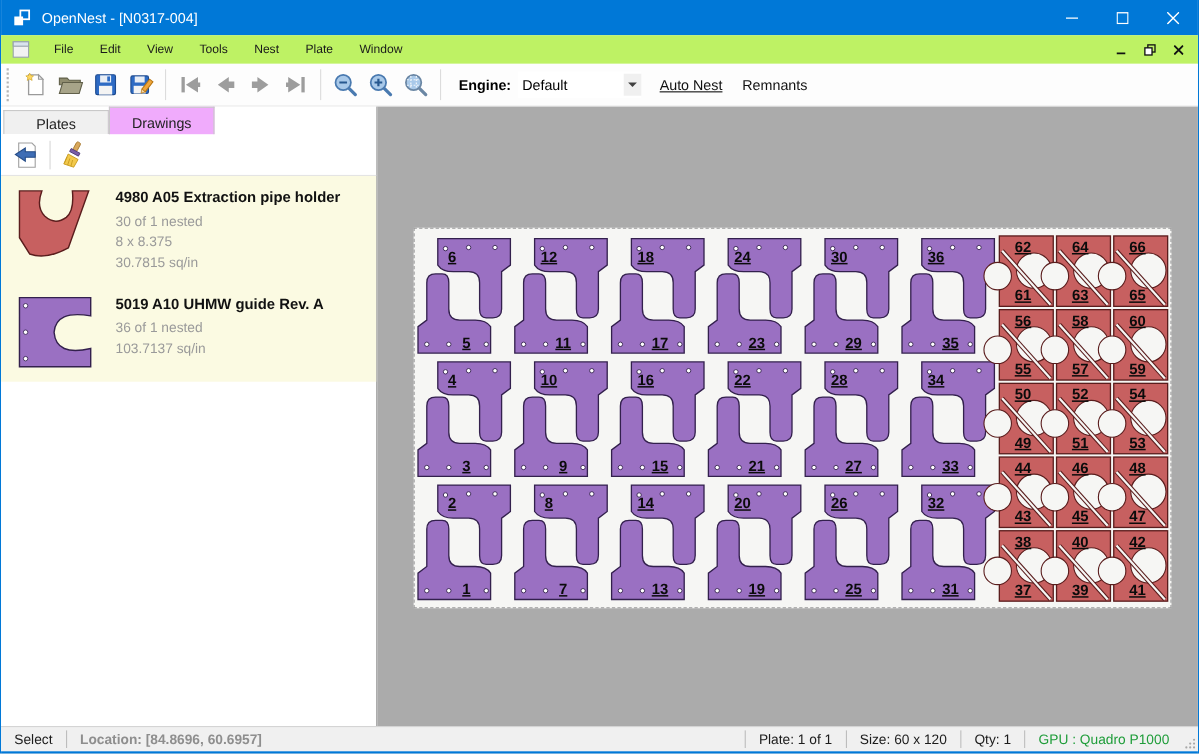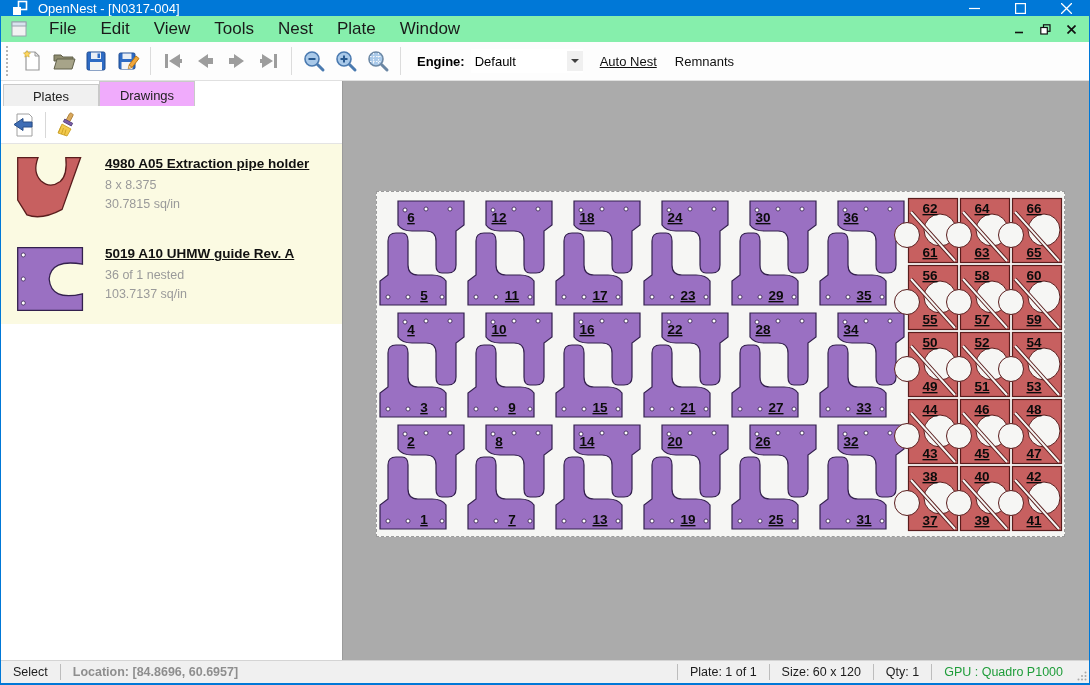--- a/index.html
+++ b/index.html
@@ -2,28 +2,28 @@
 <html><head>
 <meta charset="utf-8">
 <style>
   * { margin:0; padding:0; box-sizing:border-box; }
   html,body { width:1090px; height:685px; overflow:hidden;
     font-family:"Liberation Sans", sans-serif; background:#fff; }
   .window { position:absolute; inset:0; display:flex; flex-direction:column;
     border-left:1px solid #0078d7; border-right:1px solid #0078d7; }
 
   
-  .titlebar { height:16px; background:#0078d7; color:#fff; display:flex; align-items:center;
+  .titlebar { height:32px; background:#0078d7; color:#fff; display:flex; align-items:center;
     font-size:13px; flex:0 0 auto; }
   .titlebar .app-icon { width:18px; height:18px; margin:0 9px 0 10px; }
   .caption-btns { margin-left:auto; display:flex; height:30px; }
   .cap-btn { width:46px; height:30px; display:flex; align-items:center; justify-content:center; }
 
   
-  .menubar { height:26px; background:#86efac; display:flex; align-items:center; font-size:17px;
+  .menubar { height:26px; background:#bef264; display:flex; align-items:center; font-size:11px;
     color:#1a1a1a; flex:0 0 auto; }
   .mdi-icon { width:16px; height:16px; margin:0 10px 0 10px; }
   .menu-item { padding:4px 12px; }
   .mdi-btns { margin-left:auto; display:flex; align-items:center; gap:10px; padding-right:10px; }
   .mdi-btn { width:16px; height:14px; display:flex; align-items:center; justify-content:center; }
 
   
   .toolbar { height:39px; background:#fdfdfd; border-bottom:1px solid #e0e0e0; display:flex;
     align-items:center; flex:0 0 auto; font-size:13px; }
   .grip { width:6px; height:30px; border-left:2px dotted #b5b5b5; margin:0 4px 0 5px; }
@@ -46,21 +46,21 @@
   .tab { min-width:96px; text-align:center; font-size:13px; padding:4px 10px 3px;
     border:1px solid #c9c9c9; border-bottom:none; background:#f0f0f0; color:#222; height:22px; }
   .tab.active { background:#f0abfc; height:25px; padding-top:6px; position:relative; z-index:2; }
   .panel-toolbar { height:38px; display:flex; align-items:center; gap:6px; padding-left:8px;
     border-bottom:1px solid #e4e4e4; background:#fff; }
   .pt-btn { width:30px; height:30px; display:flex; align-items:center; justify-content:center; }
   .pt-sep { width:1px; height:26px; background:#d8d8d8; }
   .dlist { background:#fbfae2; }
   .dlist-item { display:flex; gap:14px; padding:8px 8px 8px 10px; }
   .thumb { width:80px; height:74px; flex:0 0 auto; }
-  .d-title { font-size:13.5px; font-weight:bold; color:#111; margin:4px 0 5px;text-decoration:underline; }
+  .d-title { font-size:13.5px; font-weight:bold; color:#111; margin:4px 0 5px; }
   .d-sub { font-size:12.5px; color:#9a9a9a; line-height:19px; }
 
   
   .canvas { flex:1 1 auto; background:#ababab; position:relative; overflow:hidden; }
   .plate { position:absolute; left:33px; top:110px; width:689px; height:346px;
     background:#f6f6f4; border:1px dashed #9b9b9b; }
   .plate svg { position:absolute; left:0; top:0; }
   text.pnum { font-family:"Liberation Sans", sans-serif; font-size:13.5px; font-weight:bold;
     text-anchor:middle; text-decoration:underline; }
 
@@ -259,20 +259,21 @@
         </div>
       </div>
 
       <div class="dlist">
         <div class="dlist-item">
           <svg class="thumb" viewBox="0 0 80 80">
             <path d="M4,6 H26 Q20,22 29,31 Q39,40 50,32 Q58,25 56,6 H72 L52,62 Q30,74 14,68 L4,52 Z" fill="#c76060" stroke="#5a1d1d" stroke-width="1.4"></path>
           </svg>
           <div>
             <div class="d-title">4980 A05 Extraction pipe holder</div>
+            <div class="d-sub">30 of 1 nested</div>
             <div class="d-sub">8 x 8.375</div>
             <div class="d-sub">30.7815 sq/in</div>
           </div>
         </div>
         <div class="dlist-item">
           <svg class="thumb" viewBox="0 0 80 80">
             <path d="M4,6 H74 V24 Q40,18 38,40 Q40,64 74,56 V74 H4 Z" fill="#9a70c2" stroke="#33204d" stroke-width="1.4"></path>
             <circle cx="10" cy="14" r="2.2" fill="#fff" stroke="#33204d" stroke-width="0.8"></circle>
             <circle cx="10" cy="40" r="2.2" fill="#fff" stroke="#33204d" stroke-width="0.8"></circle>
             <circle cx="10" cy="66" r="2.2" fill="#fff" stroke="#33204d" stroke-width="0.8"></circle>

